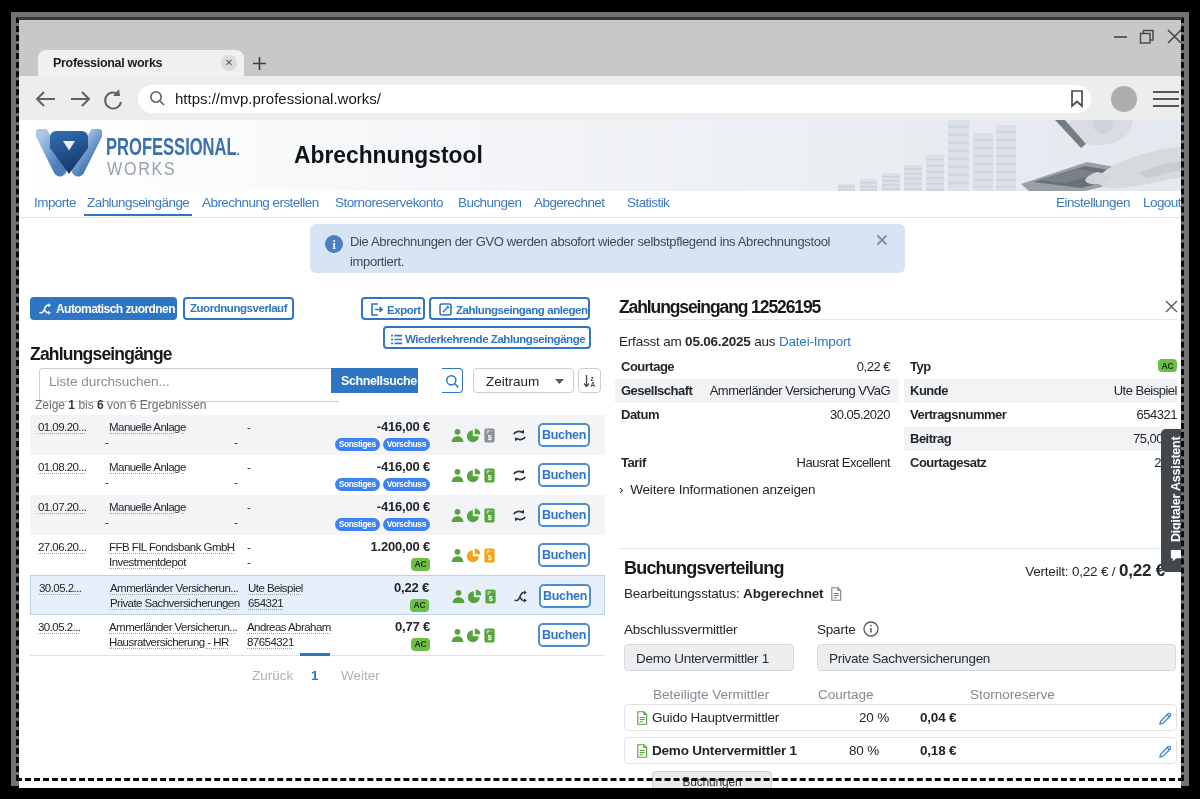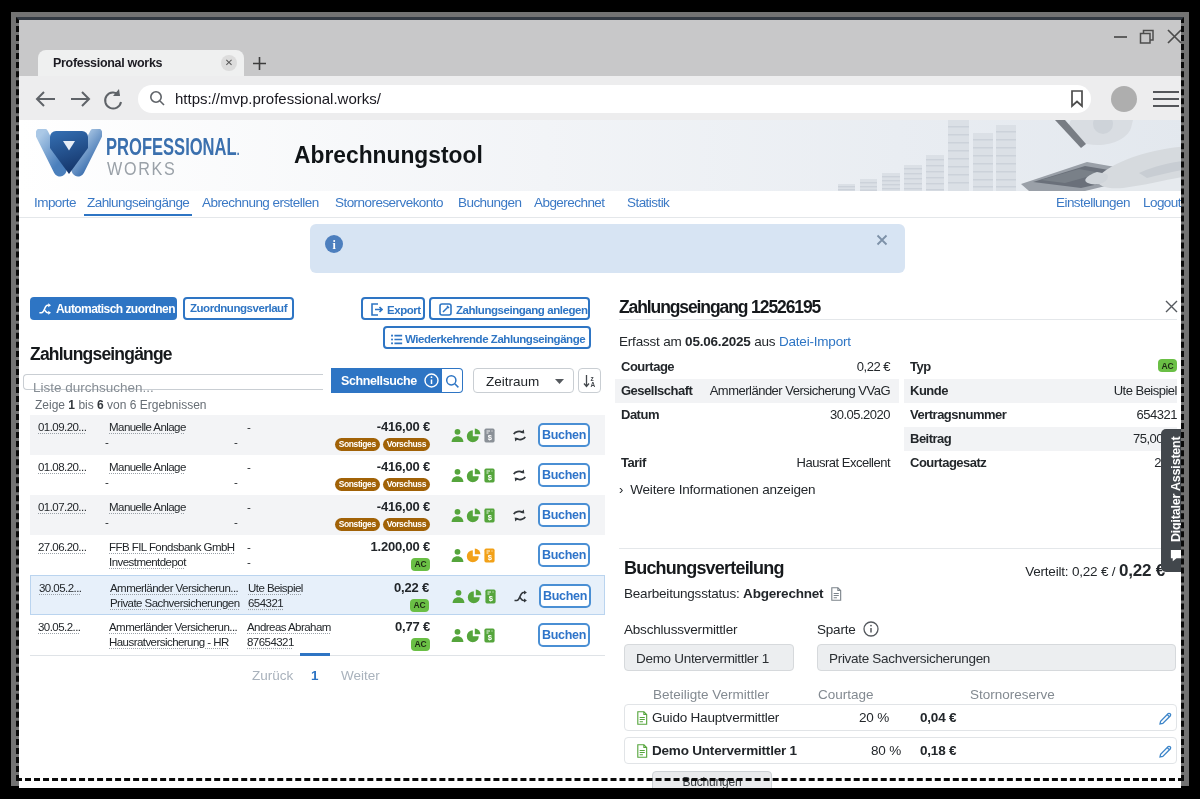--- a/index.html
+++ b/index.html
@@ -22,21 +22,21 @@
 .nav a { color:#3b79c5; text-decoration:none; position:absolute; top:4px; }
 .banner { position:absolute; left:291px; top:104px; width:595px; height:49px; background:#d7e4f3; border-radius:6px; font-size:13px; color:#3f4a55; letter-spacing:-0.35px; }
 .btn-b { position:absolute; background:#2e75c4; color:#fff; font-size:12px; font-weight:700; border-radius:4px; text-align:center; letter-spacing:-0.2px; white-space:nowrap; }
 .btn-o { position:absolute; background:#fff; border:2px solid #2e75c4; color:#2e75c4; font-size:11.5px; font-weight:700; border-radius:4px; text-align:center; letter-spacing:-0.45px; white-space:nowrap; }
 h2.sec { position:absolute; font-size:17.5px; font-weight:700; color:#16191c; letter-spacing:-0.8px; }
 .row { position:absolute; left:11px; width:575px; height:40px; font-size:11.5px; color:#22262a; letter-spacing:-0.55px; }
 .r-alt { background:#f3f4f6; }
 .r-hl { background:#e7f0fa; border:1px solid #bad4ef; }
 .dot { text-decoration:underline; text-decoration-style:dotted; text-underline-offset:2px; text-decoration-color:#9aa1a8; }
 .amt { position:absolute; right:175px; top:4px; font-weight:700; font-size:13px; letter-spacing:-0.2px; }
-.bdg { display:inline-block; background:#a16207; color:#fff; font-size:8.5px; font-weight:700; border-radius:7px; padding:1.5px 4px; margin-left:3px; letter-spacing:-0.4px; }
+.bdg { display:inline-block; background:#3b82f6; color:#fff; font-size:8.5px; font-weight:700; border-radius:7px; padding:1.5px 4px; margin-left:3px; letter-spacing:-0.4px; }
 .bdg-g { background:#6abf45; color:#1e2b14; border-radius:4px; padding:1.5px 3.5px; letter-spacing:-0.2px; }
 .buchen { position:absolute; left:508px; top:8px; width:52px; height:24px; border:2px solid #4a8fd4; border-radius:5px; color:#2e74c9; font-weight:700; font-size:12.5px; text-align:center; line-height:20px; background:#fff; letter-spacing:-0.3px; }
 .grow { position:absolute; left:596px; width:562px; height:24px; font-size:13px; color:#23272b; letter-spacing:-0.5px; }
 .gl { position:absolute; left:0; top:0; width:284px; height:24px; }
 .gr { position:absolute; left:289px; top:0; width:273px; height:24px; }
 .galt { background:#f2f3f5; }
 .glab { position:absolute; left:6px; top:4px; font-weight:700; }
 .gval { position:absolute; top:4px; }
 .vrow { position:absolute; left:605px; width:553px; height:27px; background:#fff; border:1px solid #e1e4e7; border-radius:4px; font-size:13.5px; color:#23272b; letter-spacing:-0.2px; }
 .assist { position:absolute; left:1142px; top:309px; width:30px; height:143px; background:#42474c; border-radius:5px 0 0 5px; }
@@ -239,20 +239,21 @@
       <a style="left:515px;">Abgerechnet</a>
       <a style="left:608px;">Statistik</a>
       <a style="left:1037px;">Einstellungen</a>
       <a style="left:1124px;">Logout</a>
     </div>
     <div class="banner">
       <svg class="abs" style="left:15px;top:11px;" width="18" height="18" viewBox="0 0 18 18">
           <circle cx="9" cy="9" r="9" fill="#4d7fbe"></circle>
           <text x="9" y="13.5" font-size="12" font-weight="700" fill="#fff" text-anchor="middle" font-family="Liberation Serif">i</text>
         </svg>
+      <div class="abs" style="left:40px;top:8px;line-height:20px;">Die Abrechnungen der GVO werden absofort wieder selbstpflegend ins Abrechnungstool<br>importiert.</div>
       <svg class="abs" style="left:566px;top:10px;" width="12" height="12" viewBox="0 0 12 12">
           <path d="M1.5 1.5 L10.5 10.5 M10.5 1.5 L1.5 10.5" stroke="#7d91a8" stroke-width="1.8"></path>
         </svg>
     </div>
 
     <div class="btn-b" style="left:11px;top:177px;width:147px;height:23px;">
       <svg style="position:absolute;left:8px;top:5px;color:#fff;" width="14" height="14">
           <use href="#i-split"></use>
         </svg>
       <span style="position:absolute;left:26px;top:4.5px;letter-spacing:-0.55px;">Automatisch zuordnen</span>
@@ -276,24 +277,24 @@
       <svg style="position:absolute;left:6px;top:6px;" width="12" height="11" viewBox="0 0 14 12">
           <path d="M4 1.5 H13 M4 6 H13 M4 10.5 H13" stroke="#2e75c4" stroke-width="1.8"></path>
           <circle cx="1.2" cy="1.5" r="1.2" fill="#2e75c4"></circle>
           <circle cx="1.2" cy="6" r="1.2" fill="#2e75c4"></circle>
           <circle cx="1.2" cy="10.5" r="1.2" fill="#2e75c4"></circle>
         </svg>
       <span style="position:absolute;left:20px;top:2px;">Wiederkehrende Zahlungseingänge</span>
     </div>
     <h2 class="sec" style="left:11px;top:224px;">Zahlungseingänge</h2>
 
-    <div class="abs" style="left:4px;top:248px;width:300px;height:16px;border:1px solid #c9ced3;border-radius:4px 0 0 4px;border-right:none;margin-top:6px;">
+    <div class="abs" style="left:20px;top:248px;width:300px;height:34px;border:1px solid #c9ced3;border-radius:4px 0 0 4px;border-right:none;">
       <span style="position:absolute;left:9px;top:5px;font-size:13.5px;color:#868d94;">Liste durchsuchen...</span>
     </div>
-    <div class="abs" style="left:312px;top:248px;width:111px;height:25px;background:#2e75c4;color:#fff;font-size:12.5px;font-weight:700;letter-spacing:-0.2px;">
+    <div class="abs" style="left:312px;top:248px;width:87px;height:25px;background:#2e75c4;color:#fff;font-size:12.5px;font-weight:700;letter-spacing:-0.2px;">
       <span style="position:absolute;left:10px;top:6px;letter-spacing:-0.4px;">Schnellsuche</span>
       <svg style="position:absolute;left:93px;top:5px;" width="15" height="15" viewBox="0 0 15 15">
           <circle cx="7.5" cy="7.5" r="6.5" stroke="#fff" stroke-width="1.4" fill="none"></circle>
           <path d="M7.5 6.5 V11" stroke="#fff" stroke-width="1.5"></path>
           <circle cx="7.5" cy="4.2" r="0.9" fill="#fff"></circle>
         </svg>
     </div>
     <div class="abs" style="left:423px;top:248px;width:21px;height:25px;border:1px solid #2e75c4;border-left:none;border-radius:0 4px 4px 0;">
       <svg style="position:absolute;left:3px;top:5px;" width="15" height="15" viewBox="0 0 15 15">
           <circle cx="6.3" cy="6.3" r="4.6" stroke="#2e75c4" stroke-width="1.5" fill="none"></circle>
@@ -533,21 +534,21 @@
       <span class="abs" style="left:295px;top:5px;font-weight:700;">0,04 €</span>
       <svg class="abs" style="left:533px;top:6px;color:#3d85c9;" width="15" height="15">
           <use href="#i-pencil"></use>
         </svg>
     </div>
     <div class="vrow" style="top:617px;">
       <svg class="abs" style="left:10px;top:6px;color:#55a53c;" width="14" height="14">
           <use href="#i-doc"></use>
         </svg>
       <span class="abs" style="left:27px;top:5px;font-weight:700;">Demo Untervermittler 1</span>
-      <span class="abs" style="left:246px;top:5px;text-align:right;">80 %</span>
+      <span class="abs" style="left:224px;top:5px;text-align:right;">80 %</span>
       <span class="abs" style="left:295px;top:5px;font-weight:700;">0,18 €</span>
       <svg class="abs" style="left:533px;top:6px;color:#3d85c9;" width="15" height="15">
           <use href="#i-pencil"></use>
         </svg>
     </div>
     <div class="abs" style="left:633px;top:651px;width:120px;height:22px;background:#e9eaec;border:1px solid #cdd1d5;border-radius:4px;font-size:12px;color:#33383c;text-align:center;line-height:20px;letter-spacing:-0.2px;">Buchungen hinzufügen</div>
     <div class="assist">
       <div style="position:absolute;left:8px;top:113px;white-space:nowrap;transform:rotate(-90deg);transform-origin:0 0;font-size:12.5px;font-weight:700;color:#fff;letter-spacing:-0.2px;">Digitaler Assistent</div>
       <svg style="position:absolute;left:8px;top:119px;" width="15" height="15" viewBox="0 0 16 16">
           <path d="M2 2 H14 V11 H8 L4 14 V11 H2 Z" fill="#fff"></path>

